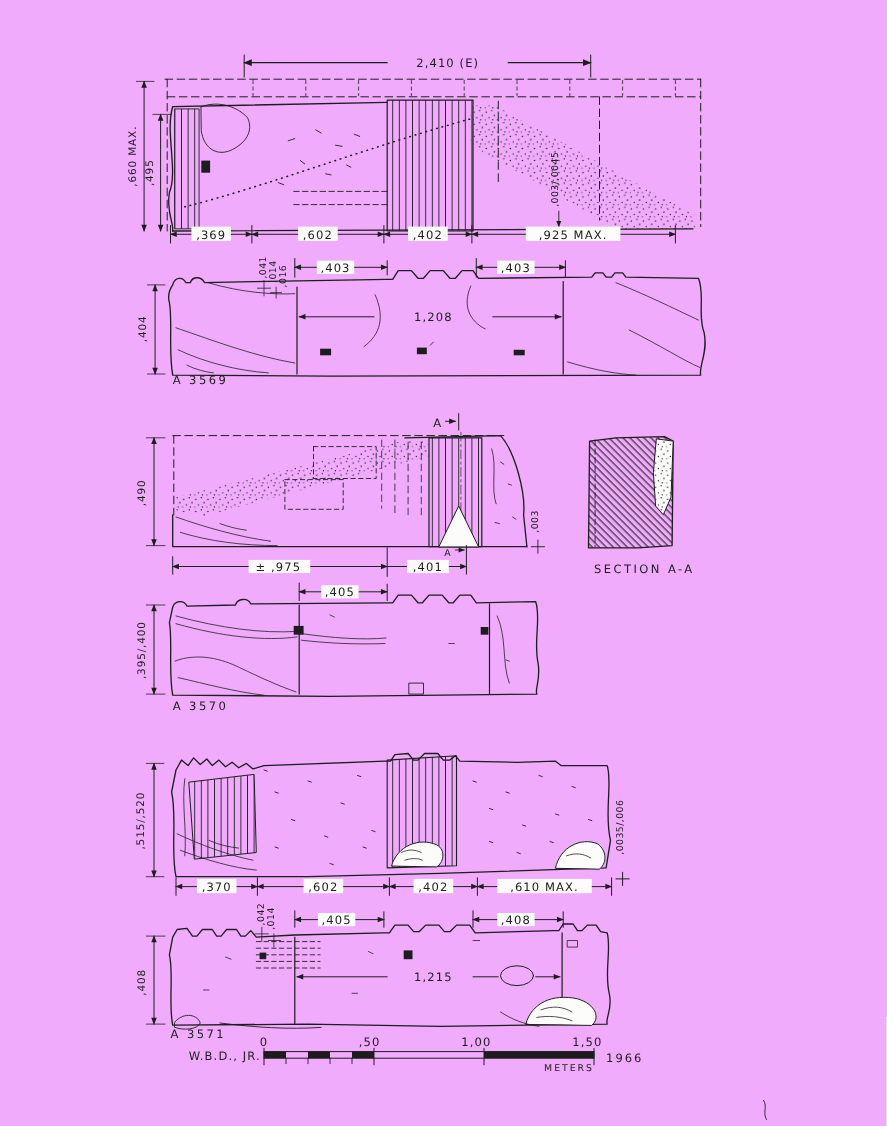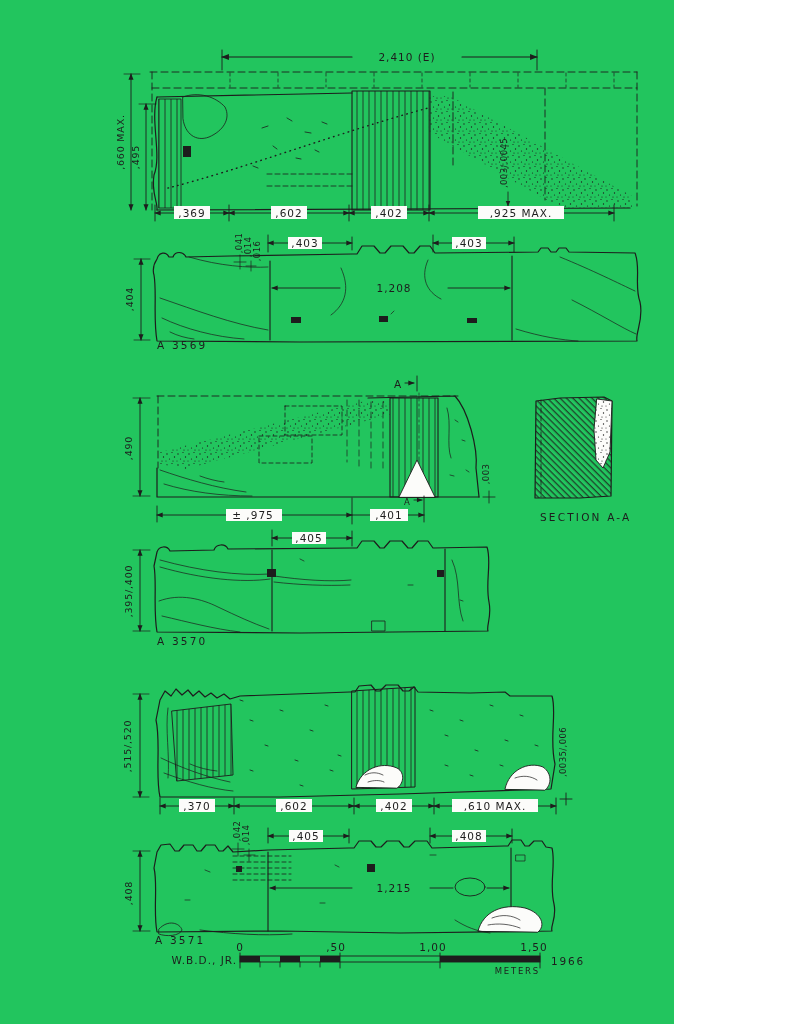--- a/index.html
+++ b/index.html
@@ -1,16 +1,16 @@
 <!DOCTYPE html>
 <html><head>
 <meta charset="utf-8">
 <style>
   html,body{margin:0;padding:0;background:#ffffff;}
-  .sheet{position:relative;width:674px;height:1024px;background:#22c55e;overflow:hidden;}
+  .sheet{position:relative;width:806px;height:1024px;background:#f0abfc;overflow:hidden;}
   svg{display:block;}
   .tx{font-family:"DejaVu Sans","Liberation Sans",sans-serif;font-size:10.5px;fill:#1d1d1d;letter-spacing:1px;}
   .sm{font-size:8.5px;letter-spacing:.4px;}
   .md{font-size:9.5px;letter-spacing:.8px;}
   .mid{text-anchor:middle;}
   .end{text-anchor:end;}
   .lbl{font-size:10.5px;letter-spacing:2.2px;}
   .lb{fill:#fcfcfa;stroke:none;}
 </style>
 </head>

